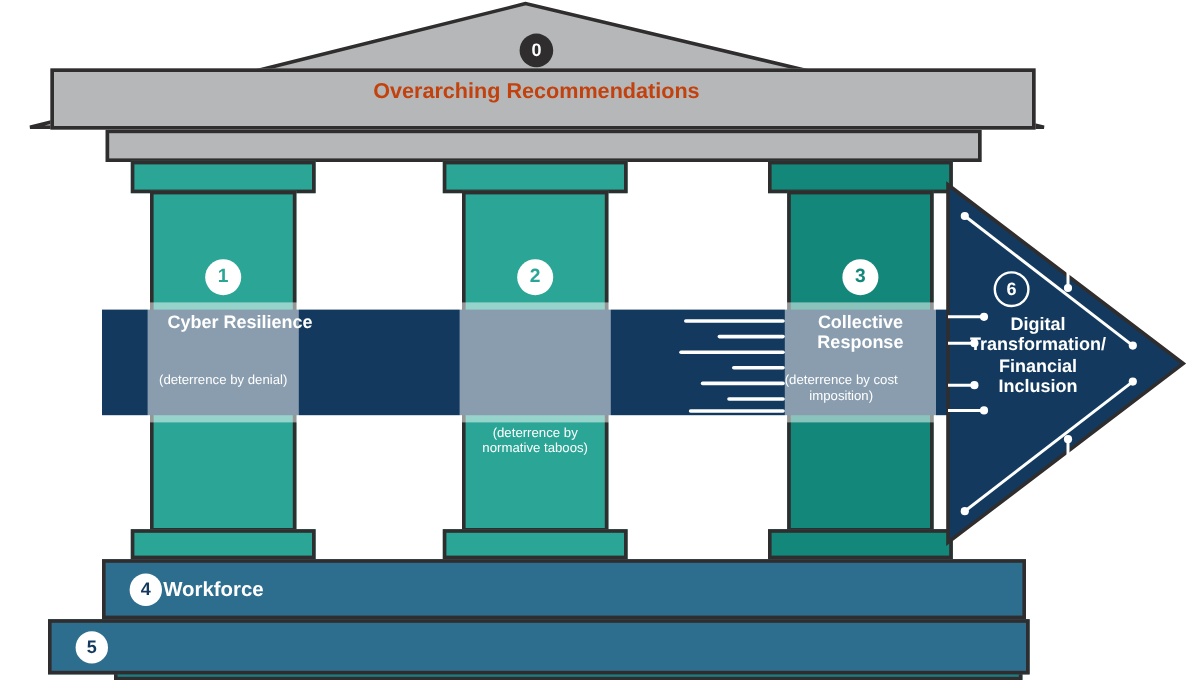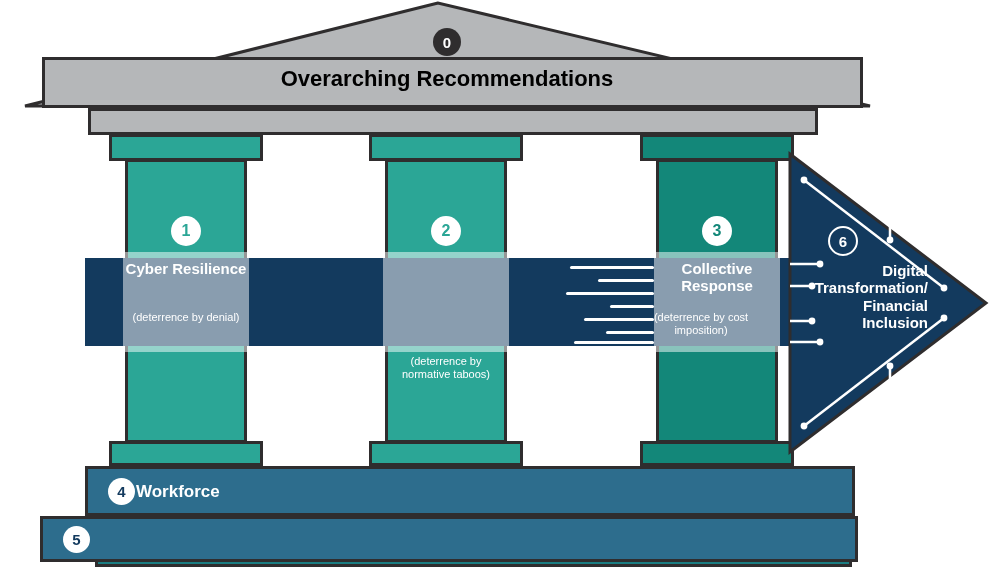--- a/index.html
+++ b/index.html
@@ -17,21 +17,21 @@
   .speedline{background:#fff;height:3px;border-radius:2px;}
   .step{background:#2d6d8d;}
   .strip{background:#1b7d82;}
   
   .numcircle{border-radius:50%;text-align:center;font-weight:bold;
              display:flex;align-items:center;justify-content:center;}
   .numcircle.white{background:#fff;}
   .numcircle.darkfill{background:#2f2d2e;color:#fff;}
   .numcircle.navyfill{background:#133a5e;color:#fff;border:2.5px solid #fff;}
   
-  .pediment-title{font-weight:bold;font-size:22px;color:#000000;text-align:center;}
+  .pediment-title{font-weight:bold;font-size:18px;color:#c2410c;text-align:center;}
   .pillar-title{font-weight:bold;font-size:15px;line-height:1.13;color:#fff;text-align:center;}
   .pillar-sub{font-size:11px;line-height:1.2;color:#fff;text-align:center;}
   .step-label{font-weight:bold;font-size:17px;color:#fff;}
   .arrow-label{font-weight:bold;font-size:15px;line-height:1.16;color:#fff;text-align:center;}
 </style>
 </head>
 <body>
 
 <div id="stage">
 
@@ -70,21 +70,21 @@
   <div class="abs speedline" style="left:574px;top:341px;width:80px;"></div>
 
   <div class="abs overlay" style="left:123px;top:252px;width:126px;height:100px;"></div>
   <div class="abs overlay" style="left:383px;top:252px;width:126px;height:100px;"></div>
   <div class="abs overlay" style="left:654px;top:252px;width:126px;height:100px;"></div>
 
   <div class="abs numcircle white" style="left:171px;top:216px;width:30px;height:30px;font-size:16px;color:#2ba696;">1</div>
   <div class="abs numcircle white" style="left:431px;top:216px;width:30px;height:30px;font-size:16px;color:#2ba696;">2</div>
   <div class="abs numcircle white" style="left:702px;top:216px;width:30px;height:30px;font-size:16px;color:#138779;">3</div>
 
-  <div class="abs pillar-title" style="left:125px;top:261px;width:122px;">Cyber Resilience</div>
+  <div class="abs pillar-title" style="left:139px;top:261px;width:122px;">Cyber Resilience</div>
   <div class="abs pillar-sub" style="left:125px;top:311px;width:122px;">(deterrence by denial)</div>
 
   <div class="abs pillar-sub" style="left:385px;top:311px;width:122px;margin-top:44px;">(deterrence by normative taboos)</div>
 
   <div class="abs pillar-title" style="left:656px;top:261px;width:122px;">Collective Response</div>
   <div class="abs pillar-sub" style="left:640px;top:311px;width:122px;">(deterrence by cost imposition)</div>
 
   <div class="abs outlined strip" style="left:95px;top:540px;width:757px;height:27px;"></div>
 
   <div class="abs outlined step" style="left:85px;top:466px;width:770px;height:50px;"></div>
@@ -121,15 +121,15 @@
         <circle cx="34" cy="196" r="3.4"></circle>
       <circle cx="26" cy="140" r="3.4"></circle>
         <circle cx="26" cy="175" r="3.4"></circle>
       <circle cx="104" cy="94" r="3.4"></circle>
         <circle cx="104" cy="220" r="3.4"></circle>
     </g>
   </svg>
 
   <div class="abs numcircle navyfill" style="left:828px;top:226px;width:30px;height:30px;font-size:15px;">6</div>
 
-  <div class="abs arrow-label" style="left:802px;top:262px;width:126px;text-align:right;">Digital Transformation/ Financial Inclusion</div>
+  <div class="abs arrow-label" style="left:802px;top:262px;width:126px;">Digital Transformation/ Financial Inclusion</div>
 
 </div>
 
 </body></html>

